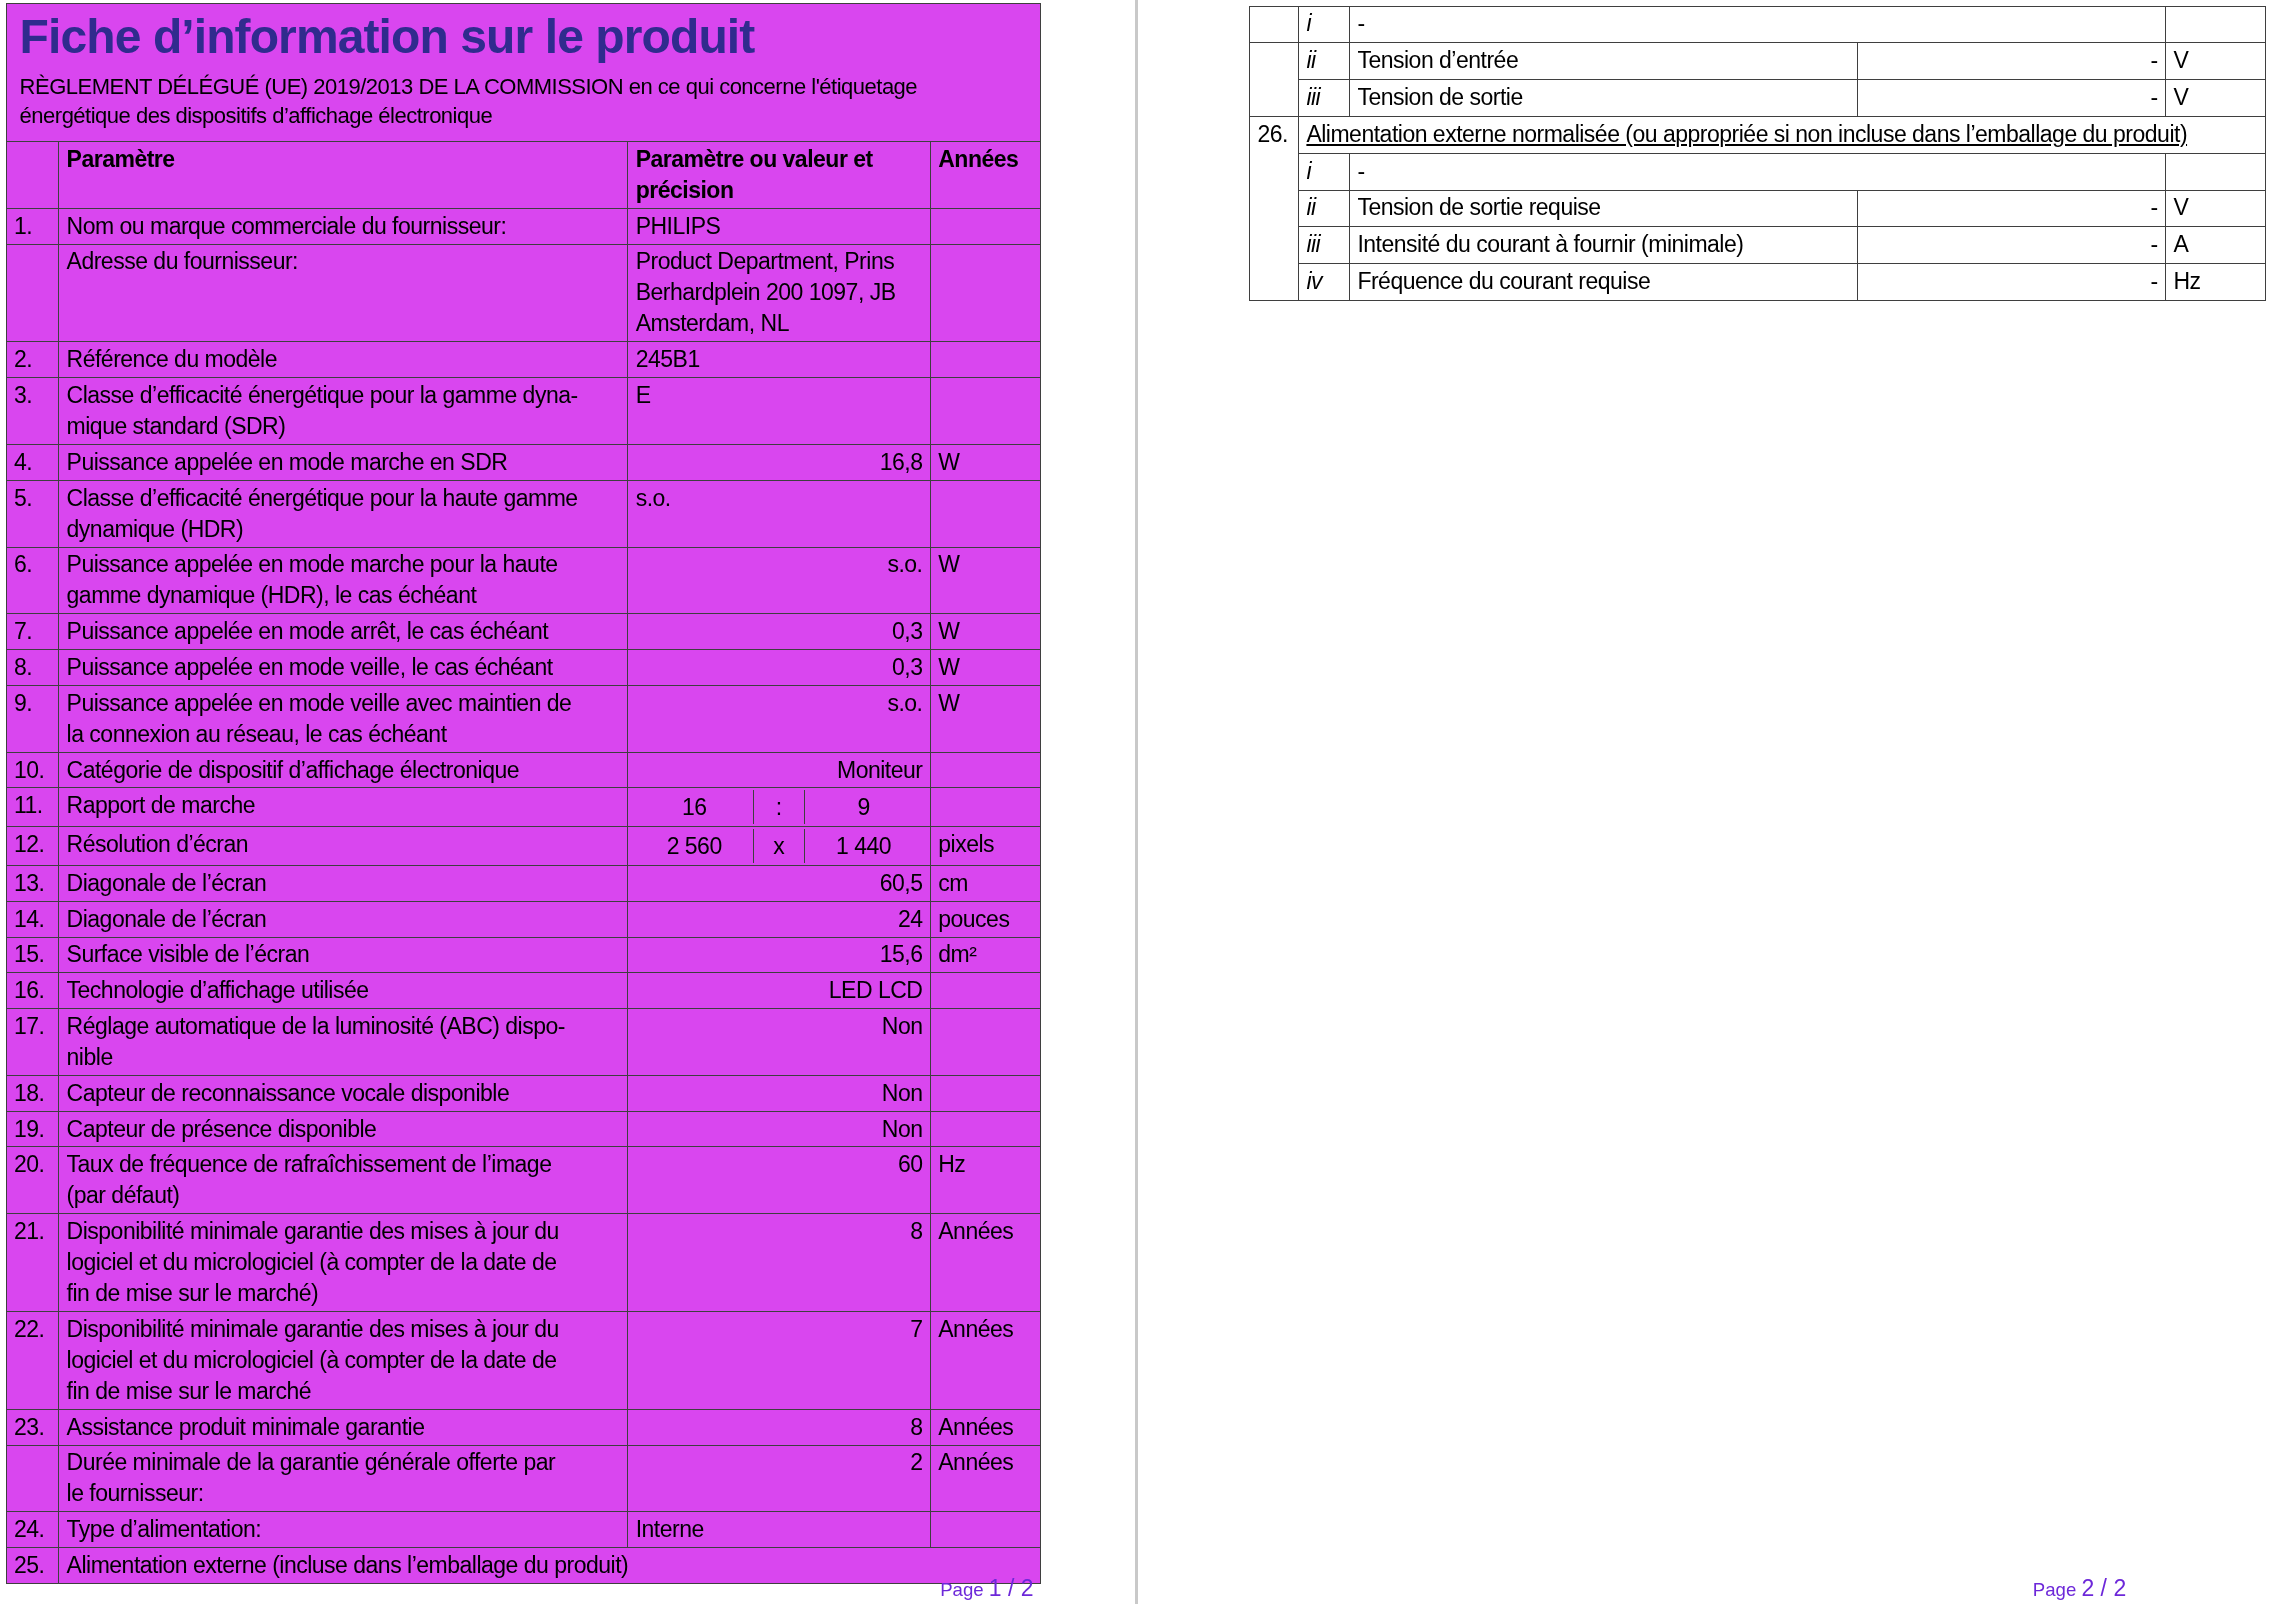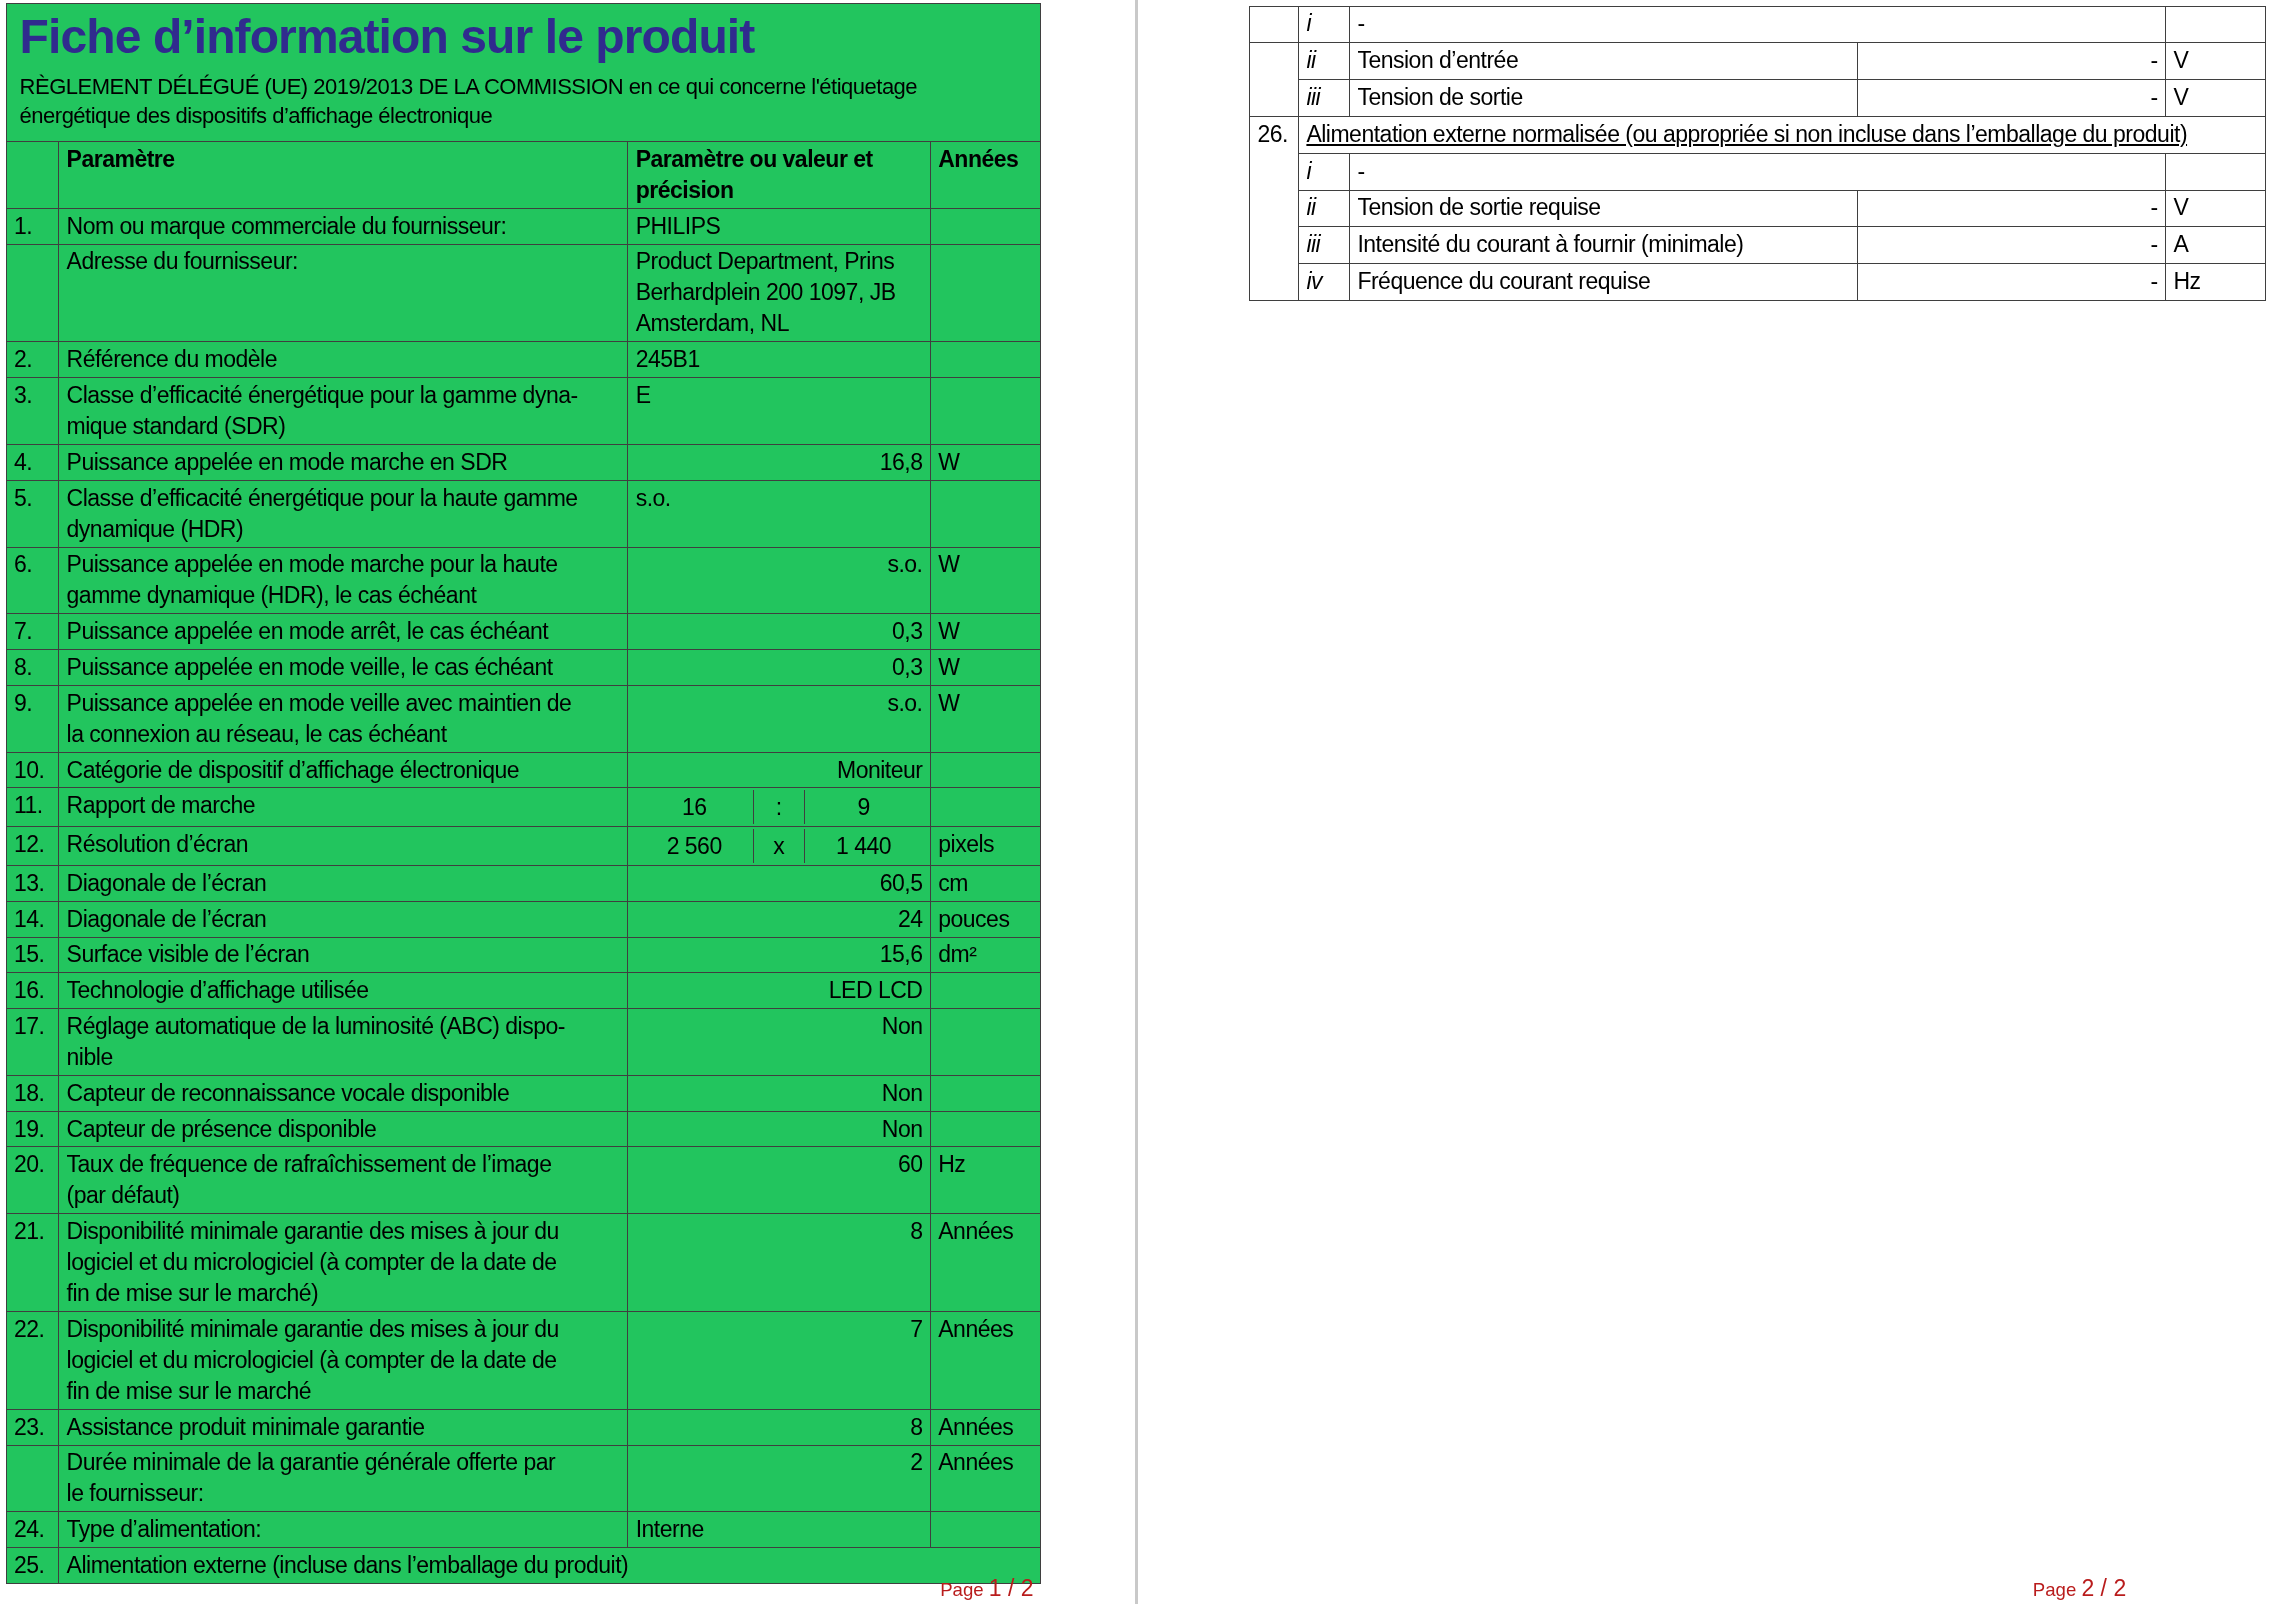--- a/index.html
+++ b/index.html
@@ -6,21 +6,21 @@
   body{
     position:relative;width:2286px;height:1605px;overflow:hidden;
     font-family:"Liberation Sans",sans-serif;color:#000;
   }
   
   .page-divider{position:absolute;left:1135px;top:0;width:2.8px;height:1605px;background:#c9c9c9;}
 
   
   .page1-frame{
     position:absolute;left:5.6px;top:2.8px;width:1035px;box-sizing:border-box;
-    border:1.9px solid #3f3f3f;background:#22c55e;
+    border:1.9px solid #3f3f3f;background:#d946ef;
   }
   .doc-title{
     margin:5.6px 13px 0 13px;font-size:48px;font-weight:bold;letter-spacing:-0.9px;
     color:#302b8e;line-height:1.15;white-space:nowrap;
   }
   .doc-subtitle{
     margin:7.4px 13px 11px 13px;font-size:22px;letter-spacing:-0.5px;
     line-height:1.32;white-space:pre-line;
   }
   table.fiche{
@@ -59,21 +59,21 @@
   table.fiche.p2 col.c2-num{width:49px;}
   table.fiche.p2 col.c2-sub{width:51px;}
   table.fiche.p2 col.c2-label{width:508px;}
   table.fiche.p2 col.c2-value{width:308px;}
   table.fiche.p2 col.c2-unit{width:100px;}
   table.fiche.p2 td{height:32px;white-space:nowrap;}
   td.subnum{font-style:italic;padding-left:12px;}
   td.mainspan{font-size:23px;letter-spacing:-0.6px;white-space:nowrap;text-decoration:underline;}
 
   
-  .footer{position:absolute;top:1575px;font-size:18.6px;color:#b91c1c;}
+  .footer{position:absolute;top:1575px;font-size:18.6px;color:#6d28d9;}
   .footer .pnum{font-size:23px;}
   .footer1{left:5.6px;width:1028px;text-align:right;}
   .footer2{left:1886px;width:387px;text-align:center;}
 </style>
 </head>
 <body>
 
 <div class="page-divider"></div>
 
 <div class="page1-frame">

